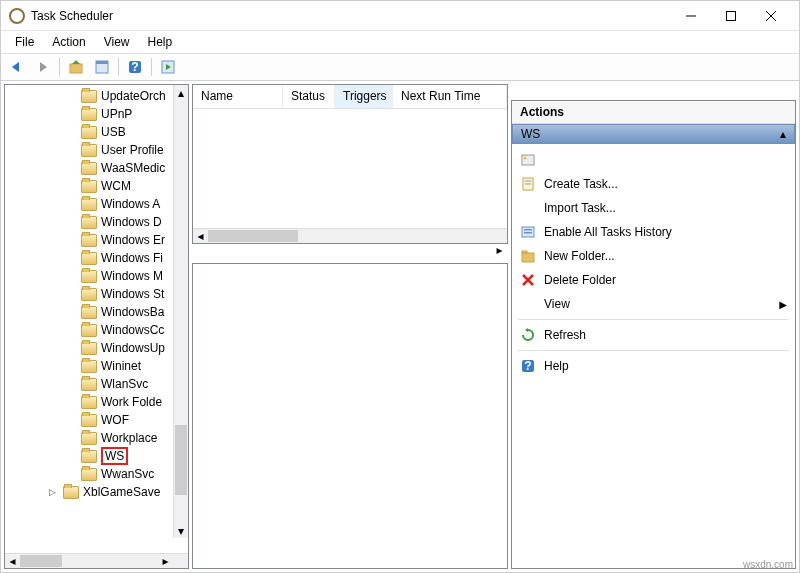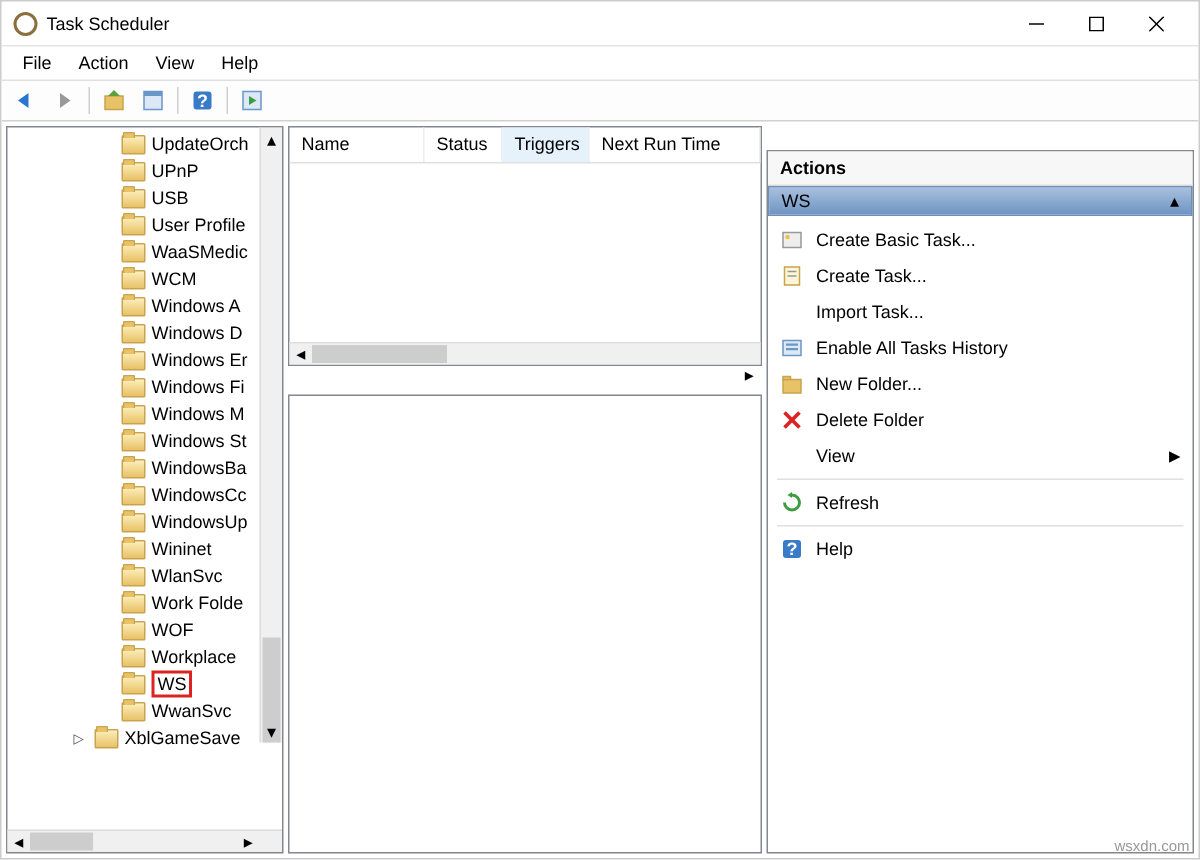--- a/index.html
+++ b/index.html
@@ -18,21 +18,21 @@
 
 
 .toolbar { height: 28px; display: flex; align-items: center; border-top: 1px solid #e0e0e0; border-bottom: 1px solid #d0d0d0; padding: 0 4px; gap: 2px; background: #fdfdfd; }
 .tb-btn { width: 24px; height: 22px; display: flex; align-items: center; justify-content: center; border: 1px solid transparent; }
 .tb-sep { width: 1px; height: 18px; background: #d0d0d0; margin: 0 2px; }
 
 
 .main { flex: 1; display: flex; overflow: hidden; }
 
 
-.tree-pane { width: 185px; border: 1px solid #828790; margin: 3px 0 3px 3px; position: relative; display: flex; flex-direction: column; gap: 43px; }
+.tree-pane { width: 185px; border: 1px solid #828790; margin: 3px 0 3px 3px; position: relative; display: flex; flex-direction: column; }
 .tree-scroll { flex: 1; overflow: hidden; position: relative; }
 .tree-vscroll { position: absolute; right: 0; top: 0; width: 15px; height: calc(100% - 15px); background: #f0f0f0; border-left: 1px solid #ddd; }
 .tree-vscroll-up, .tree-vscroll-down { height: 15px; display:flex; align-items:center; justify-content:center; }
 .tree-vscroll-thumb { position: absolute; top: 340px; height: 70px; left: 1px; right: 1px; background: #cdcdcd; }
 .tree-hscroll { height: 15px; background: #f0f0f0; border-top: 1px solid #ddd; display: flex; position: relative; }
 .tree-hscroll-thumb { position: absolute; left: 15px; width: 42px; top: 1px; bottom: 1px; background: #cdcdcd; }
 .tree-items { padding-top: 2px; }
 .tree-item { display: flex; align-items: center; height: 18px; padding-left: 76px; white-space: nowrap; position: relative; }
 .tree-item.level-xbl { padding-left: 58px; }
 .tree-item .folder-icon { width: 16px; height: 13px; margin-right: 4px; background: linear-gradient(#fdeebb, #e8c267); border: 1px solid #c9a34e; border-radius: 1px; position: relative; flex-shrink: 0; }
@@ -275,21 +275,20 @@
       <span>▴</span>
     </div>
     <div class="actions-body" id="actions-body">
         <div class="action-item">
           <span class="action-icon">
             <svg width="16" height="16">
               <rect x="2" y="3" width="12" height="10" fill="#eee" stroke="#999"></rect>
               <circle cx="5" cy="6" r="1.5" fill="#f0c040"></circle>
             </svg>
           </span>
-          <span class="action-label">Create Basic Task...</span>
         </div>
         <div class="action-item">
           <span class="action-icon">
             <svg width="16" height="16">
               <rect x="3" y="2" width="10" height="12" fill="#fdf5d8" stroke="#c9a34e"></rect>
               <line x1="5" y1="5" x2="11" y2="5" stroke="#999"></line>
               <line x1="5" y1="8" x2="11" y2="8" stroke="#999"></line>
             </svg>
           </span>
           <span class="action-label">Create Task...</span>

